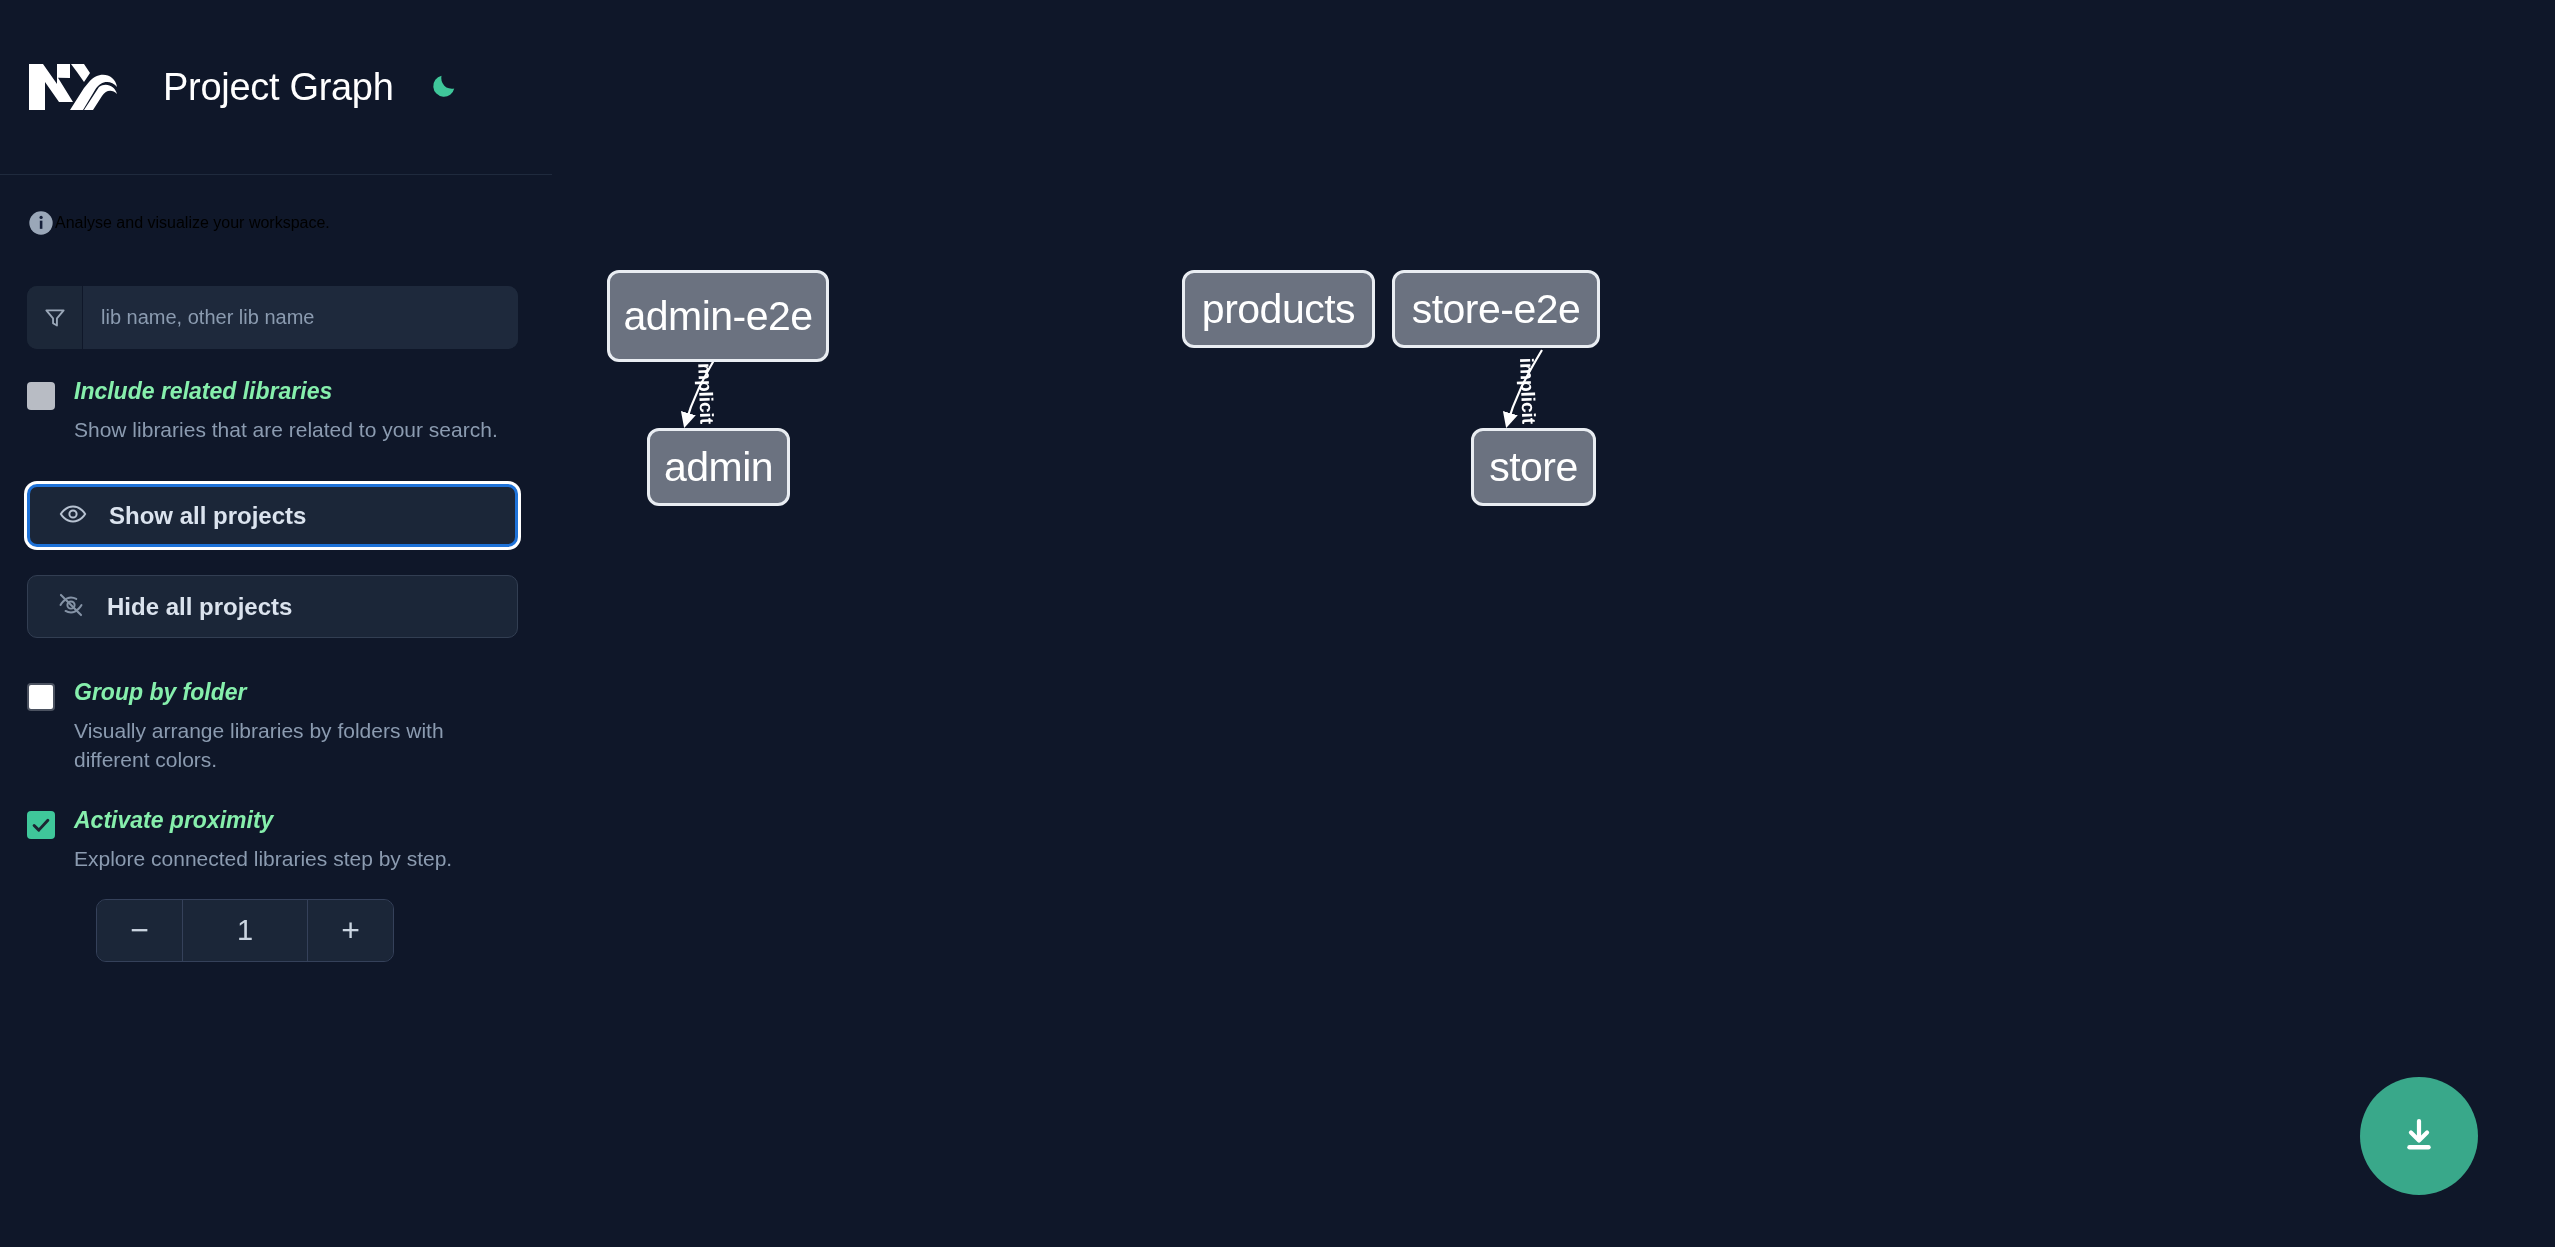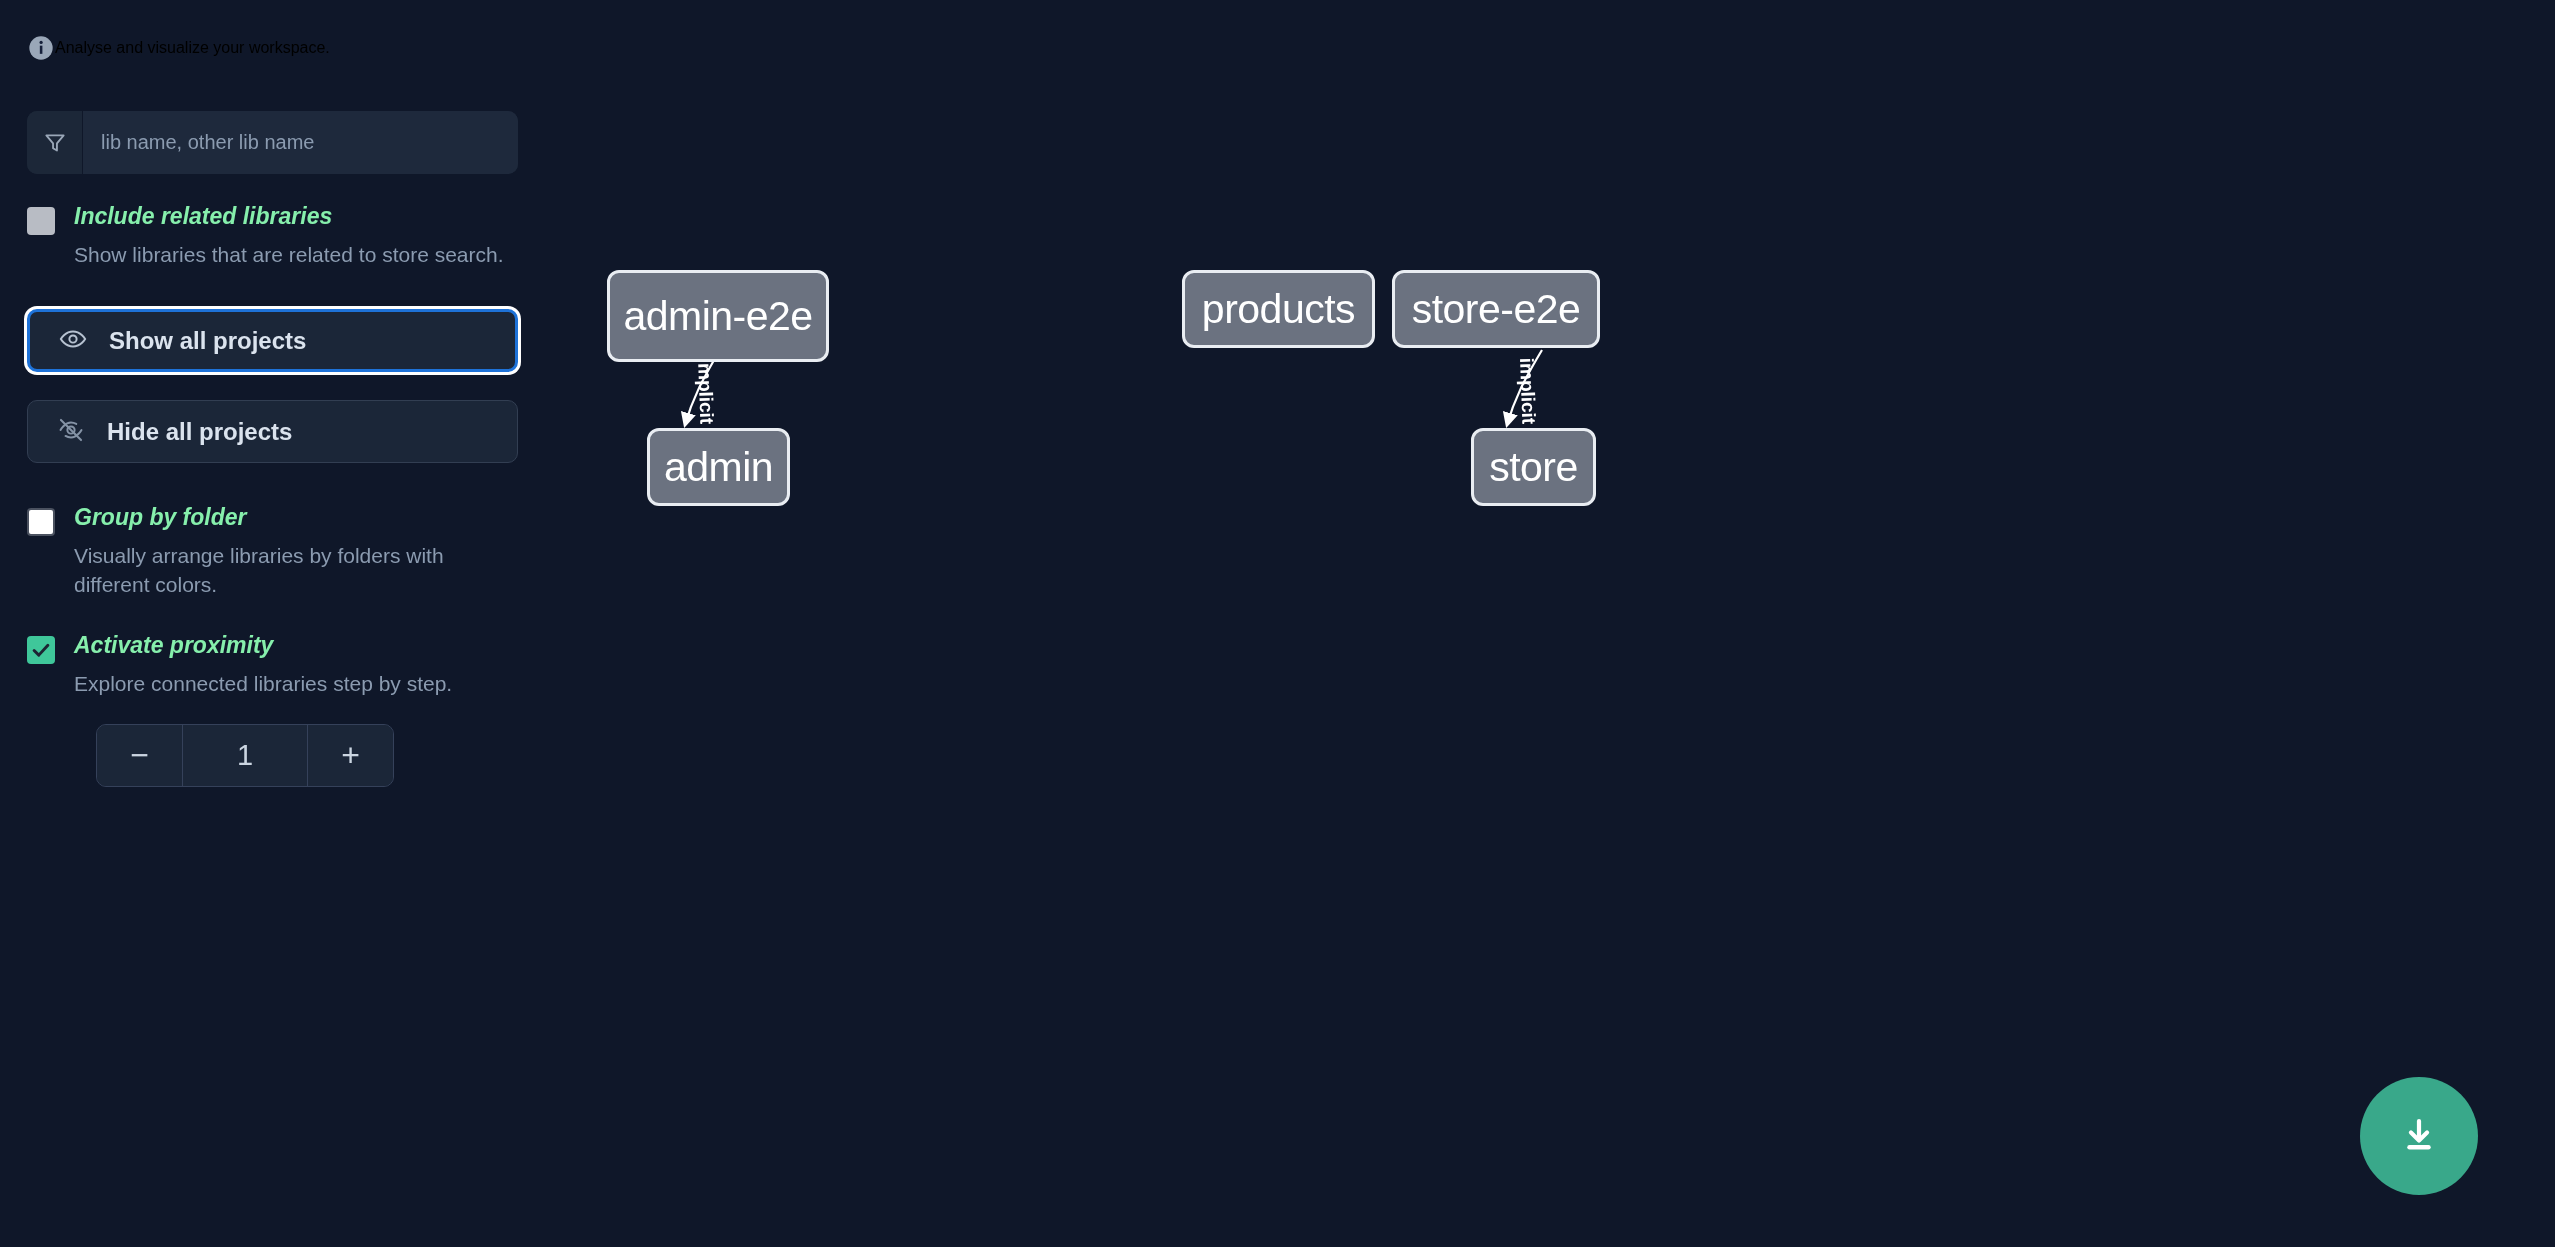--- a/index.html
+++ b/index.html
@@ -189,20 +189,36 @@
     border: none;
   }
 </style>
 </head>
 <body>
 
 <div id="app">
 
   <aside class="sidebar">
 
+    <div class="sidebar-header">
+      <span class="nx-logo">
+        <svg viewBox="0 0 93 62" width="93" height="62" aria-hidden="true">
+          <path fill="#ffffff" d="M2 8 h14 l14 20 V8 h13 v14 l-12 -0.2 L46 46 h-14 L18 26 v28 H2 Z"></path>
+          <path fill="#ffffff" d="M44 8 h13 l6 9 -6 9 -7 -10 Z"></path>
+          <path fill="#ffffff" d="M62 26 c10 -12 26 -8 28 5 c-6 -7 -16 -7 -22 3 l-12 20 h-13 l14 -22 Z"></path>
+          <path fill="#ffffff" d="M72 31 c7 -5 16 -1 18 7 c-5 -5 -11 -4 -15 2 l-9 14 h-9 Z"></path>
+        </svg>
+      </span>
+      <span class="app-title">Project Graph</span>
+      <span class="theme-toggle">
+        <svg viewBox="0 0 24 24" width="30" height="30" aria-hidden="true">
+          <path fill="#3fc79a" d="M21 13.2A8.5 8.5 0 0 1 10.8 3 8.5 8.5 0 1 0 21 13.2z"></path>
+        </svg>
+      </span>
+    </div>
 
     <div class="tagline-row">
       <span class="info-icon">
         <svg viewBox="0 0 24 24" width="28" height="28" aria-hidden="true">
           <circle cx="12" cy="12" r="10" fill="#9aa7b8"></circle>
           <rect x="11" y="10" width="2.2" height="7" fill="#16203a"></rect>
           <circle cx="12.1" cy="7.2" r="1.4" fill="#16203a"></circle>
         </svg>
       </span>
       <span>Analyse and visualize your workspace.</span>
@@ -215,21 +231,21 @@
         </svg>
       </span>
       <input class="filter-input" type="text" value="" placeholder="lib name, other lib name" style="">
     </div>
 
     <div class="opt-block">
       <label class="opt-head">
         <span class="cbox grey"></span>
         <span class="cbox-label">Include related libraries</span>
       </label>
-      <div class="opt-desc">Show libraries that are related to store search.</div>
+      <div class="opt-desc">Show libraries that are related to your search.</div>
     </div>
 
     <div style="margin-top:40px">
       <div class="btn focused">
         <span>
           <svg viewBox="0 0 24 24" width="28" height="28" aria-hidden="true">
             <path d="M1.6 12S5.2 5.6 12 5.6 22.4 12 22.4 12 18.8 18.4 12 18.4 1.6 12 1.6 12z" fill="none" stroke="#b7c2d1" stroke-width="1.7"></path>
             <circle cx="12" cy="12" r="3.1" fill="none" stroke="#b7c2d1" stroke-width="1.7"></circle>
           </svg>
         </span>

